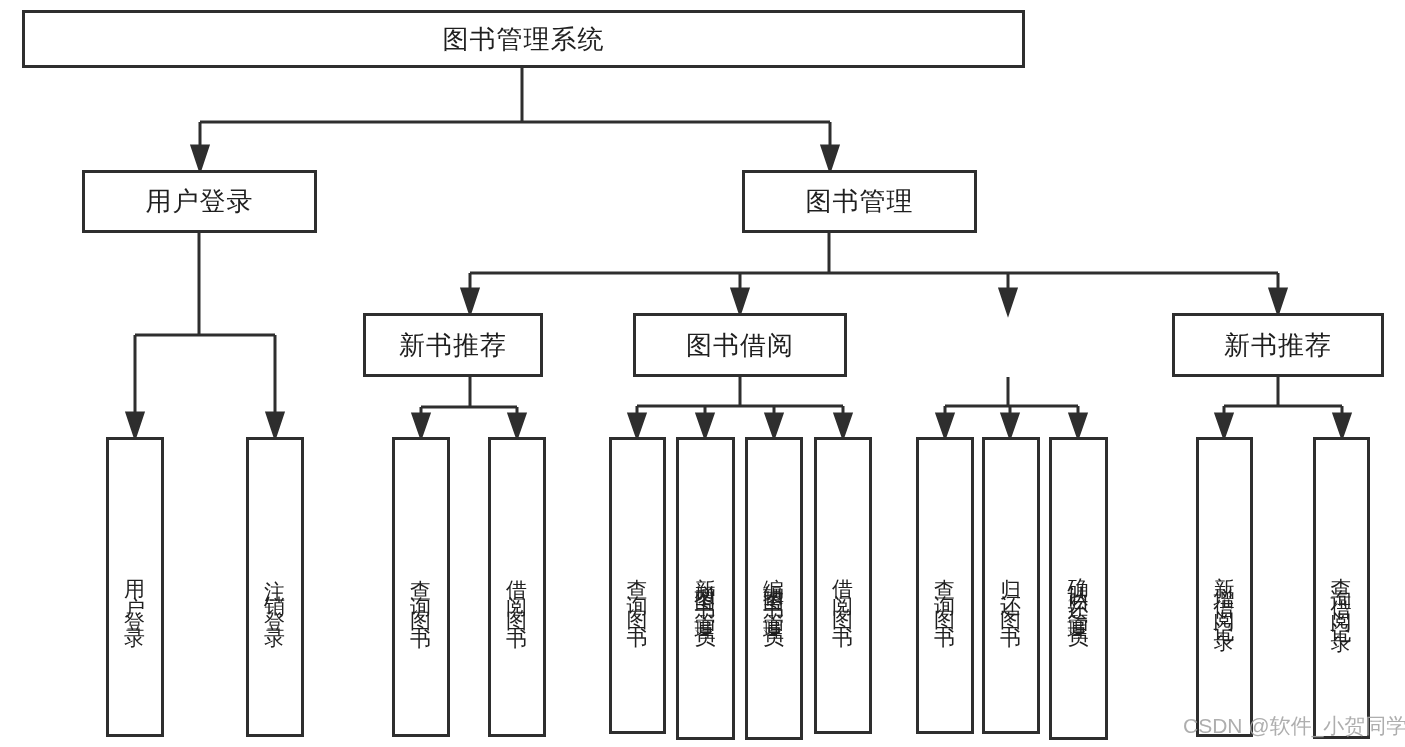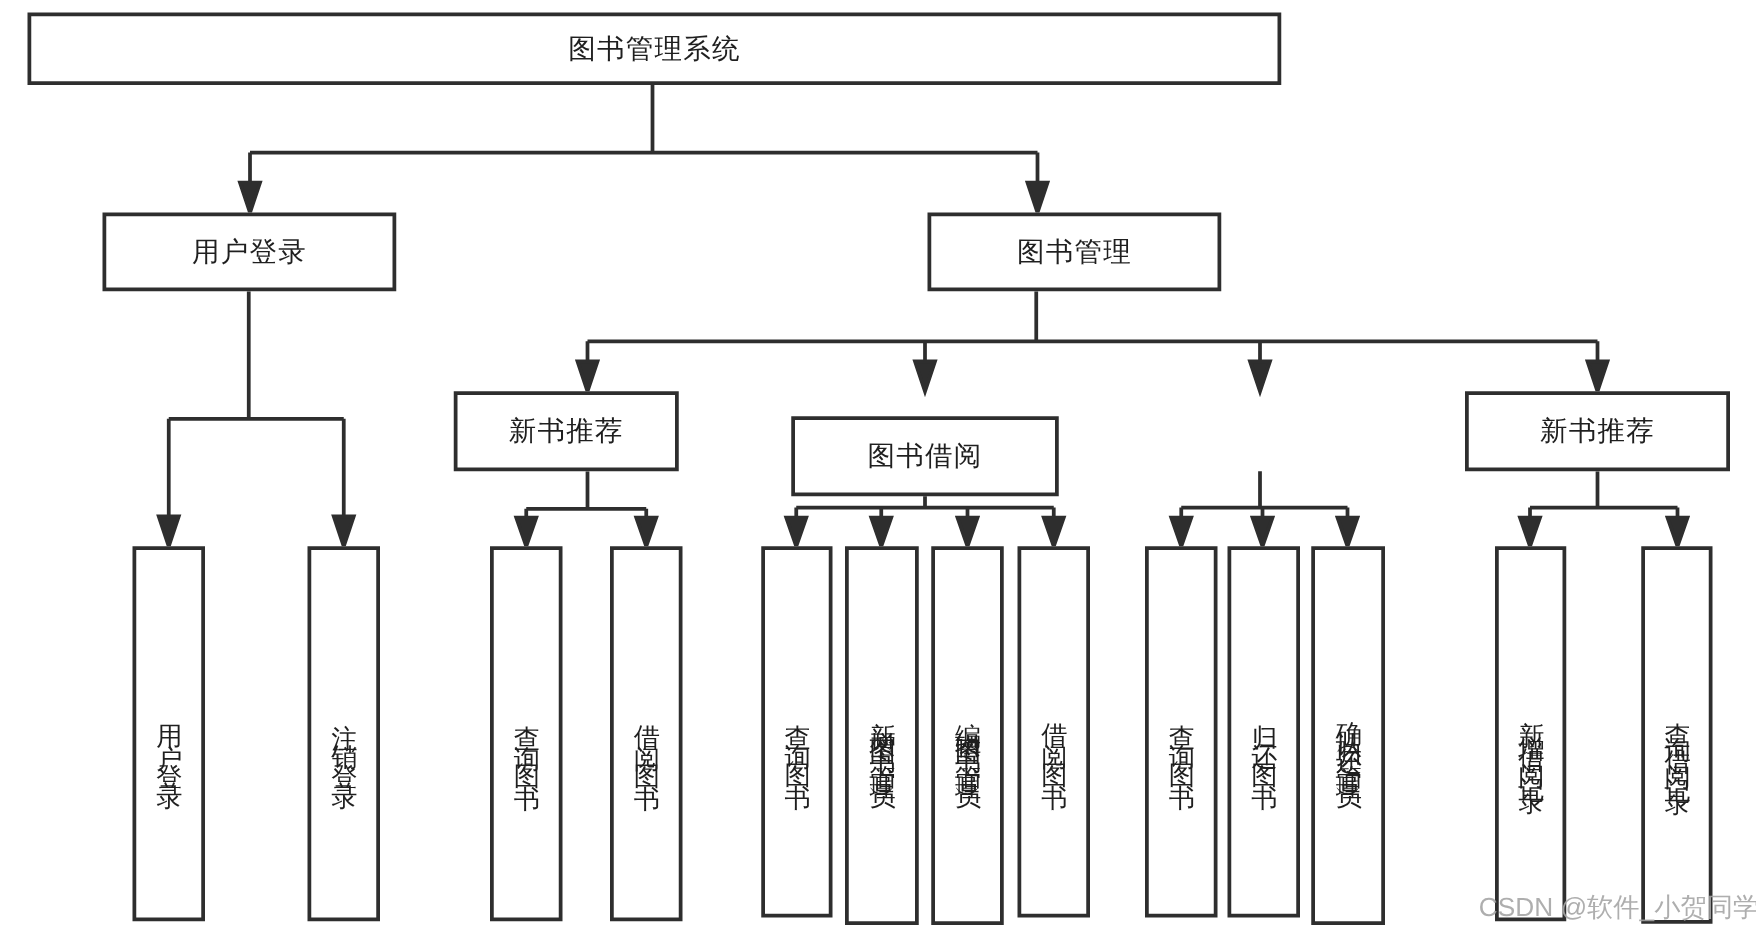--- a/index.html
+++ b/index.html
@@ -19,21 +19,21 @@
   .box {
     position: absolute;
     box-sizing: border-box;
     background: #ffffff;
     border: 3px solid #2e2e2e;
     display: flex;
     align-items: center;
     justify-content: center;
     color: #1f1f1f;
   }
-  .box.h { font-size: 22px; letter-spacing: 1px; }
+  .box.h { font-size: 26px; letter-spacing: 1px; }
   .box.v { font-size: 21px; }
   .box.v .vtext {
     writing-mode: vertical-lr;
     text-orientation: mixed;
     line-height: 1;
     white-space: nowrap;
   }
   .ls16 .vtext { letter-spacing: 16px; margin-bottom: -16px; }
   .ls11 .vtext { letter-spacing: 11px; margin-bottom: -11px; }
   .ls7  .vtext { letter-spacing: 7px;  margin-bottom: -7px; }
@@ -109,21 +109,21 @@
   <div class="box h" style="left:82px; top:170px; width:235px; height:63px;">
     <span>用户登录</span>
   </div>
   <div class="box h" style="left:742px; top:170px; width:235px; height:63px;">
     <span>图书管理</span>
   </div>
 
   <div class="box h" style="left:363px; top:313px; width:180px; height:64px;">
     <span>新书推荐</span>
   </div>
-  <div class="box h" style="left:633px; top:313px; width:214px; height:64px;margin-top:20px;">
+  <div class="box h" style="left:633px; top:313px; width:214px; height:64px;">
     <span>图书借阅</span>
   </div>
   <div class="box h" style="left:1172px; top:313px; width:212px; height:64px;">
     <span>新书推荐</span>
   </div>
 
   <div class="box v ls16" style="left:106px; top:437px; width:58px; height:300px;">
     <span class="vtext">用户登录</span>
   </div>
   <div class="box v ls16" style="left:246px; top:437px; width:58px; height:300px;">

